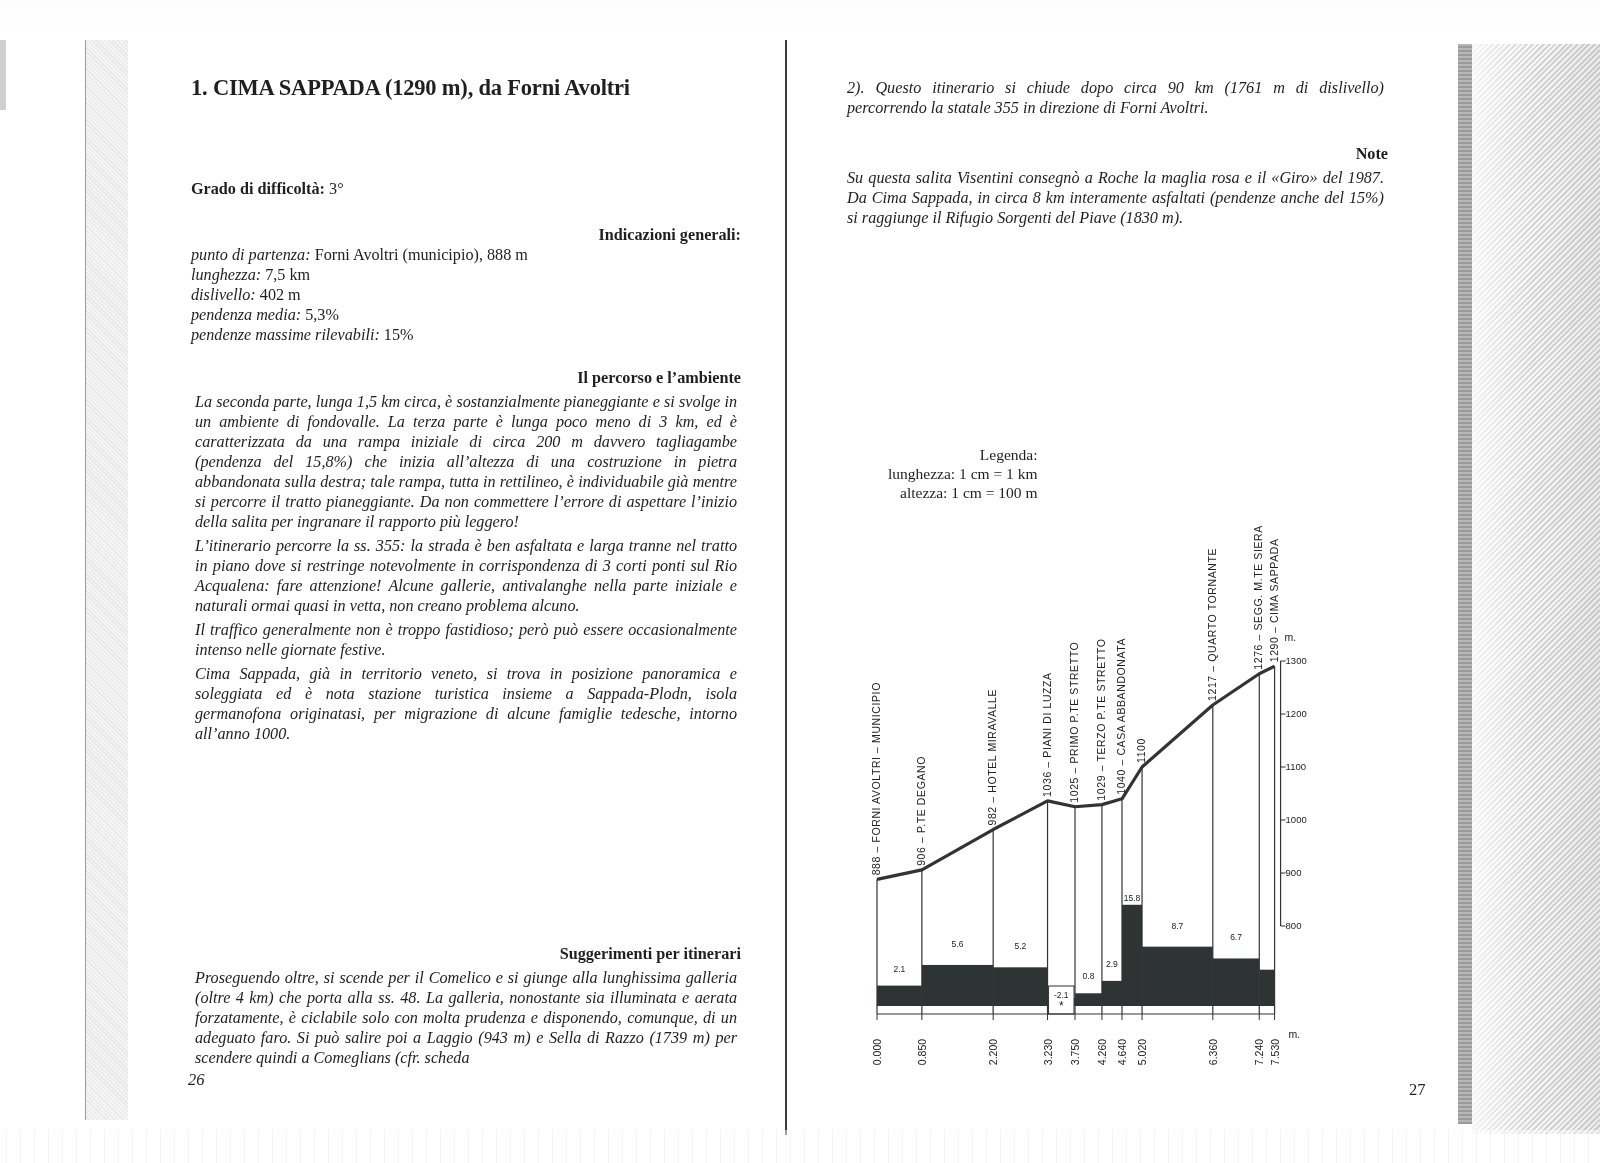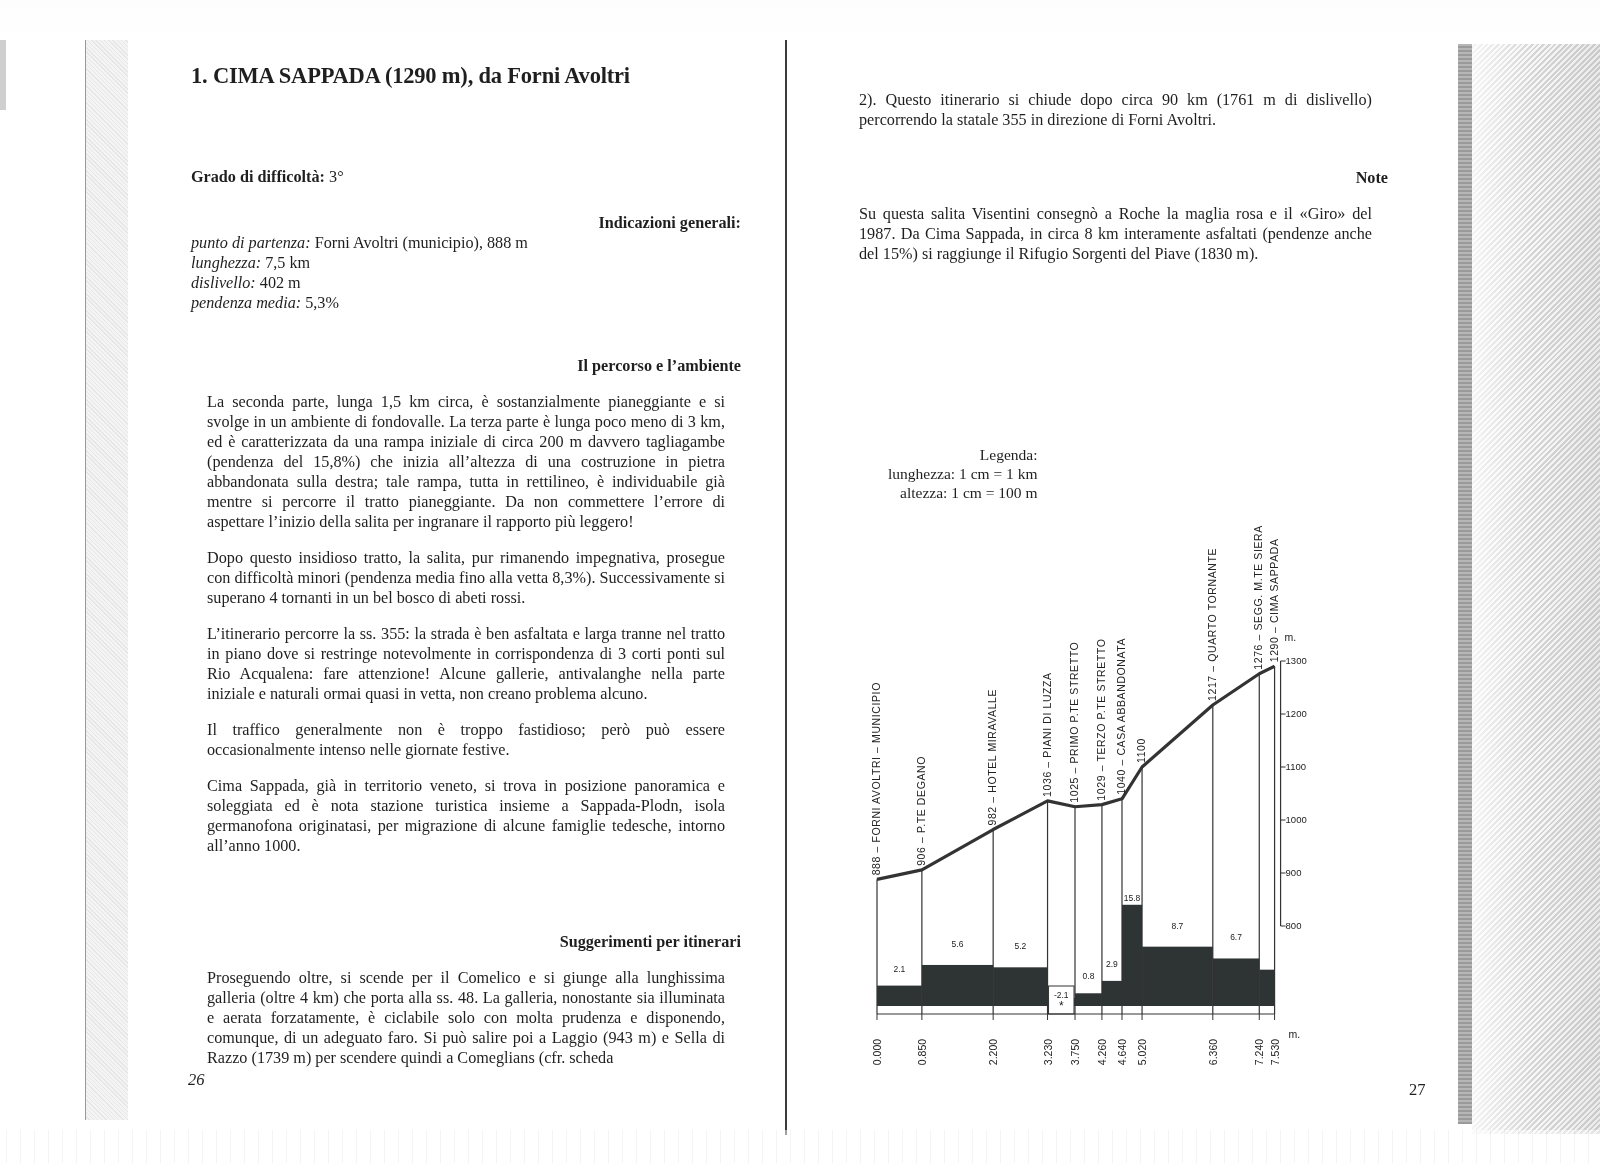--- a/index.html
+++ b/index.html
@@ -18,28 +18,28 @@
   .binding-left-edge { position: absolute; left: 0; top: 40px; width: 6px; height: 70px; background: #cfcfcf; }
   .spine { position: absolute; left: 785px; top: 40px; width: 2px; height: 1095px; background: #3c3c3c; }
   .right-band { position: absolute; left: 1458px; top: 44px; width: 14px; height: 1080px;
     background: repeating-linear-gradient(0deg, #9a9a9a 0 2px, #b6b6b6 2px 4px); }
   .right-shade { position: absolute; left: 1472px; top: 44px; width: 128px; height: 1090px;
     background: repeating-linear-gradient(135deg, #f7f7f7 0 2px, #d4d4d4 2px 4px); }
   .right-shade::after { content:""; position:absolute; inset:0;
     background: linear-gradient(90deg, rgba(255,255,255,.75), rgba(255,255,255,0) 50%, rgba(0,0,0,.05)); }
 
   .page { position: absolute; font-size: 16.2px; line-height: 20px; }
-  .left-page { left: 191px; top: 60px; width: 550px; }
+  .left-page { left: 191px; top: 72px; width: 550px; }
   .right-page { left: 843px; top: 74px; width: 545px; }
 
   h1.title { font-size: 22.5px; font-weight: bold; margin: 0; line-height: 32px; letter-spacing: -0.2px; }
   .block { position: absolute; left: 0; width: 550px; }
   .heading { font-weight: bold; font-size: 16.2px; text-align: right; }
   .it { font-style: italic; text-align: right; }
-  p.para { margin: 16px; text-align: justify; }
+  p.para { margin: 4px; text-align: justify; font-style: italic; }
   .pagenum { position: absolute; font-size: 16.5px; }
 
   .legend { position: absolute; left: 888px; top: 445px; font-size: 15.5px; line-height: 19px; text-align: right; }
   svg.profile { position: absolute; left: 0; top: 0; width: 1600px; height: 1163px; overflow: visible; }
   svg text { font-family: "Liberation Sans", "DejaVu Sans", sans-serif; fill: #222; }
 </style>
 </head>
 <body>
 
 <div class="scan-top"></div>
@@ -57,26 +57,26 @@
     <span class="heading">Grado di difficoltà:</span>
     <span>3°</span>
   </div>
 
   <div class="block" style="top:153px;">
     <div class="heading">Indicazioni generali:</div>
     <div><span class="it">punto di partenza:</span> <span>Forni Avoltri (municipio), 888 m</span></div>
     <div><span class="it">lunghezza:</span> <span>7,5 km</span></div>
     <div><span class="it">dislivello:</span> <span>402 m</span></div>
     <div><span class="it">pendenza media:</span> <span>5,3%</span></div>
+    <div><span class="it">pendenze massime rilevabili:</span> <span>15%</span></div>
   </div>
 
   <div class="block" style="top:296px;">
     <div class="heading">Il percorso e l’ambiente</div>
     <p class="para">La seconda parte, lunga 1,5 km circa, è sostanzialmente pianeggiante e si svolge in un ambiente di fondovalle. La terza parte è lunga poco meno di 3 km, ed è caratterizzata da una rampa iniziale di circa 200 m davvero tagliagambe (pendenza del 15,8%) che inizia all’altezza di una costruzione in pietra abbandonata sulla destra; tale rampa, tutta in rettilineo, è individuabile già mentre si percorre il tratto pianeggiante. Da non commettere l’errore di aspettare l’inizio della salita per ingranare il rapporto più leggero!</p>
-    <p class="para">Dopo questo insidioso tratto, la salita, pur rimanendo impegnativa, prosegue con difficoltà minori (pendenza media fino alla vetta 8,3%). Successivamente si superano 4 tornanti in un bel bosco di abeti rossi.</p>
     <p class="para">L’itinerario percorre la ss. 355: la strada è ben asfaltata e larga tranne nel tratto in piano dove si restringe notevolmente in corrispondenza di 3 corti ponti sul Rio Acqualena: fare attenzione! Alcune gallerie, antivalanghe nella parte iniziale e naturali ormai quasi in vetta, non creano problema alcuno.</p>
     <p class="para">Il traffico generalmente non è troppo fastidioso; però può essere occasionalmente intenso nelle giornate festive.</p>
     <p class="para">Cima Sappada, già in territorio veneto, si trova in posizione panoramica e soleggiata ed è nota stazione turistica insieme a Sappada-Plodn, isola germanofona originatasi, per migrazione di alcune famiglie tedesche, intorno all’anno 1000.</p>
   </div>
 
   <div class="block" style="top:872px;">
     <div class="heading">Suggerimenti per itinerari</div>
     <p class="para">Proseguendo oltre, si scende per il Comelico e si giunge alla lunghissima galleria (oltre 4 km) che porta alla ss. 48. La galleria, nonostante sia illuminata e aerata forzatamente, è ciclabile solo con molta prudenza e disponendo, comunque, di un adeguato faro. Si può salire poi a Laggio (943 m) e Sella di Razzo (1739 m) per scendere quindi a Comeglians (cfr. scheda</p>
   </div>
 </div>

